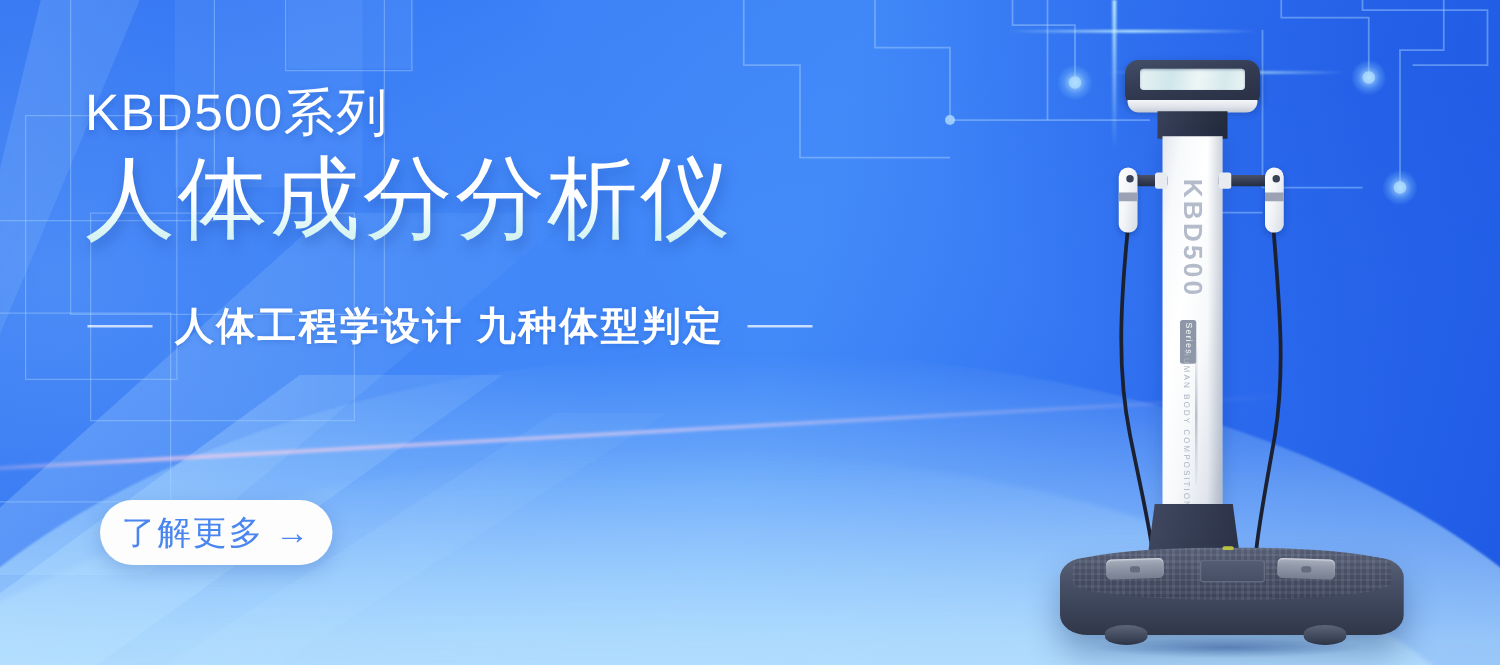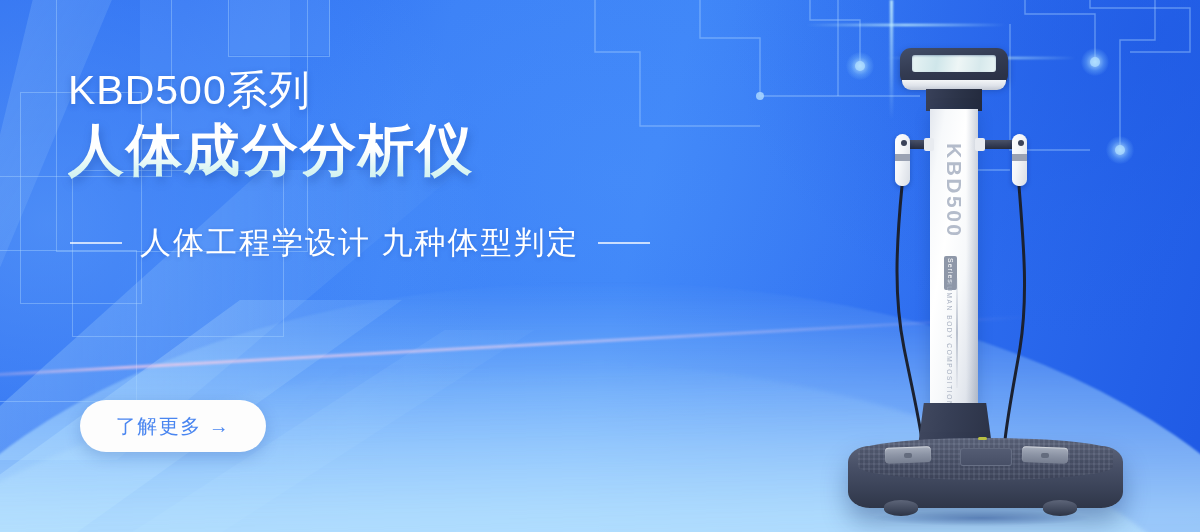--- a/index.html
+++ b/index.html
@@ -162,22 +162,22 @@
     font-size: 41px;
     font-weight: 400;
     letter-spacing: 1px;
     color: #ffffff;
     line-height: 1.1;
     text-shadow: 0 2px 6px rgba(18,60,150,0.30);
     white-space: nowrap;
   }
   .headline {
     margin-top: 6px;
-    font-size: 56px;
-    font-weight: bold;
+    font-size: 72px;
+    font-weight: normal;
     letter-spacing: 2px;
     line-height: 1.12;
     white-space: nowrap;
     background: linear-gradient(180deg, #ffffff 0%, #ffffff 48%, #ddf6f4 78%, #cdf0ee 100%);
     -webkit-background-clip: text;
     background-clip: text;
     color: transparent;
     -webkit-text-fill-color: transparent;
     filter: drop-shadow(2px 5px 5px rgba(20,62,155,0.38));
   }
@@ -189,21 +189,21 @@
     gap: 18px;
   }
   .tag-rule {
     height: 2px;
     width: 52px;
     background: rgba(255,255,255,0.72);
     flex: none;
   }
   .tagline {
     font-size: 31px;
-    font-weight: 400;
+    font-weight: 700;
     color: #ffffff;
     letter-spacing: 2px;
     white-space: nowrap;
     text-shadow: 0 1px 4px rgba(20,62,155,0.25);
   }
 
   
   .cta {
     position: absolute;
     left: 80px;
@@ -213,21 +213,21 @@
     border-radius: 26px;
     background: #fdfdfd;
     display: flex;
     align-items: center;
     justify-content: center;
     box-shadow: 0 5px 16px rgba(15,55,150,0.22);
     cursor: pointer;
     user-select: none;
   }
   .cta-label {
-    font-size: 20px;
+    font-size: 27px;
     color: #4a86f0;
     letter-spacing: 1.5px;
     white-space: nowrap;
   }
 
   
   .device {
     position: absolute;
     left: 838px;
     top: 48px;

